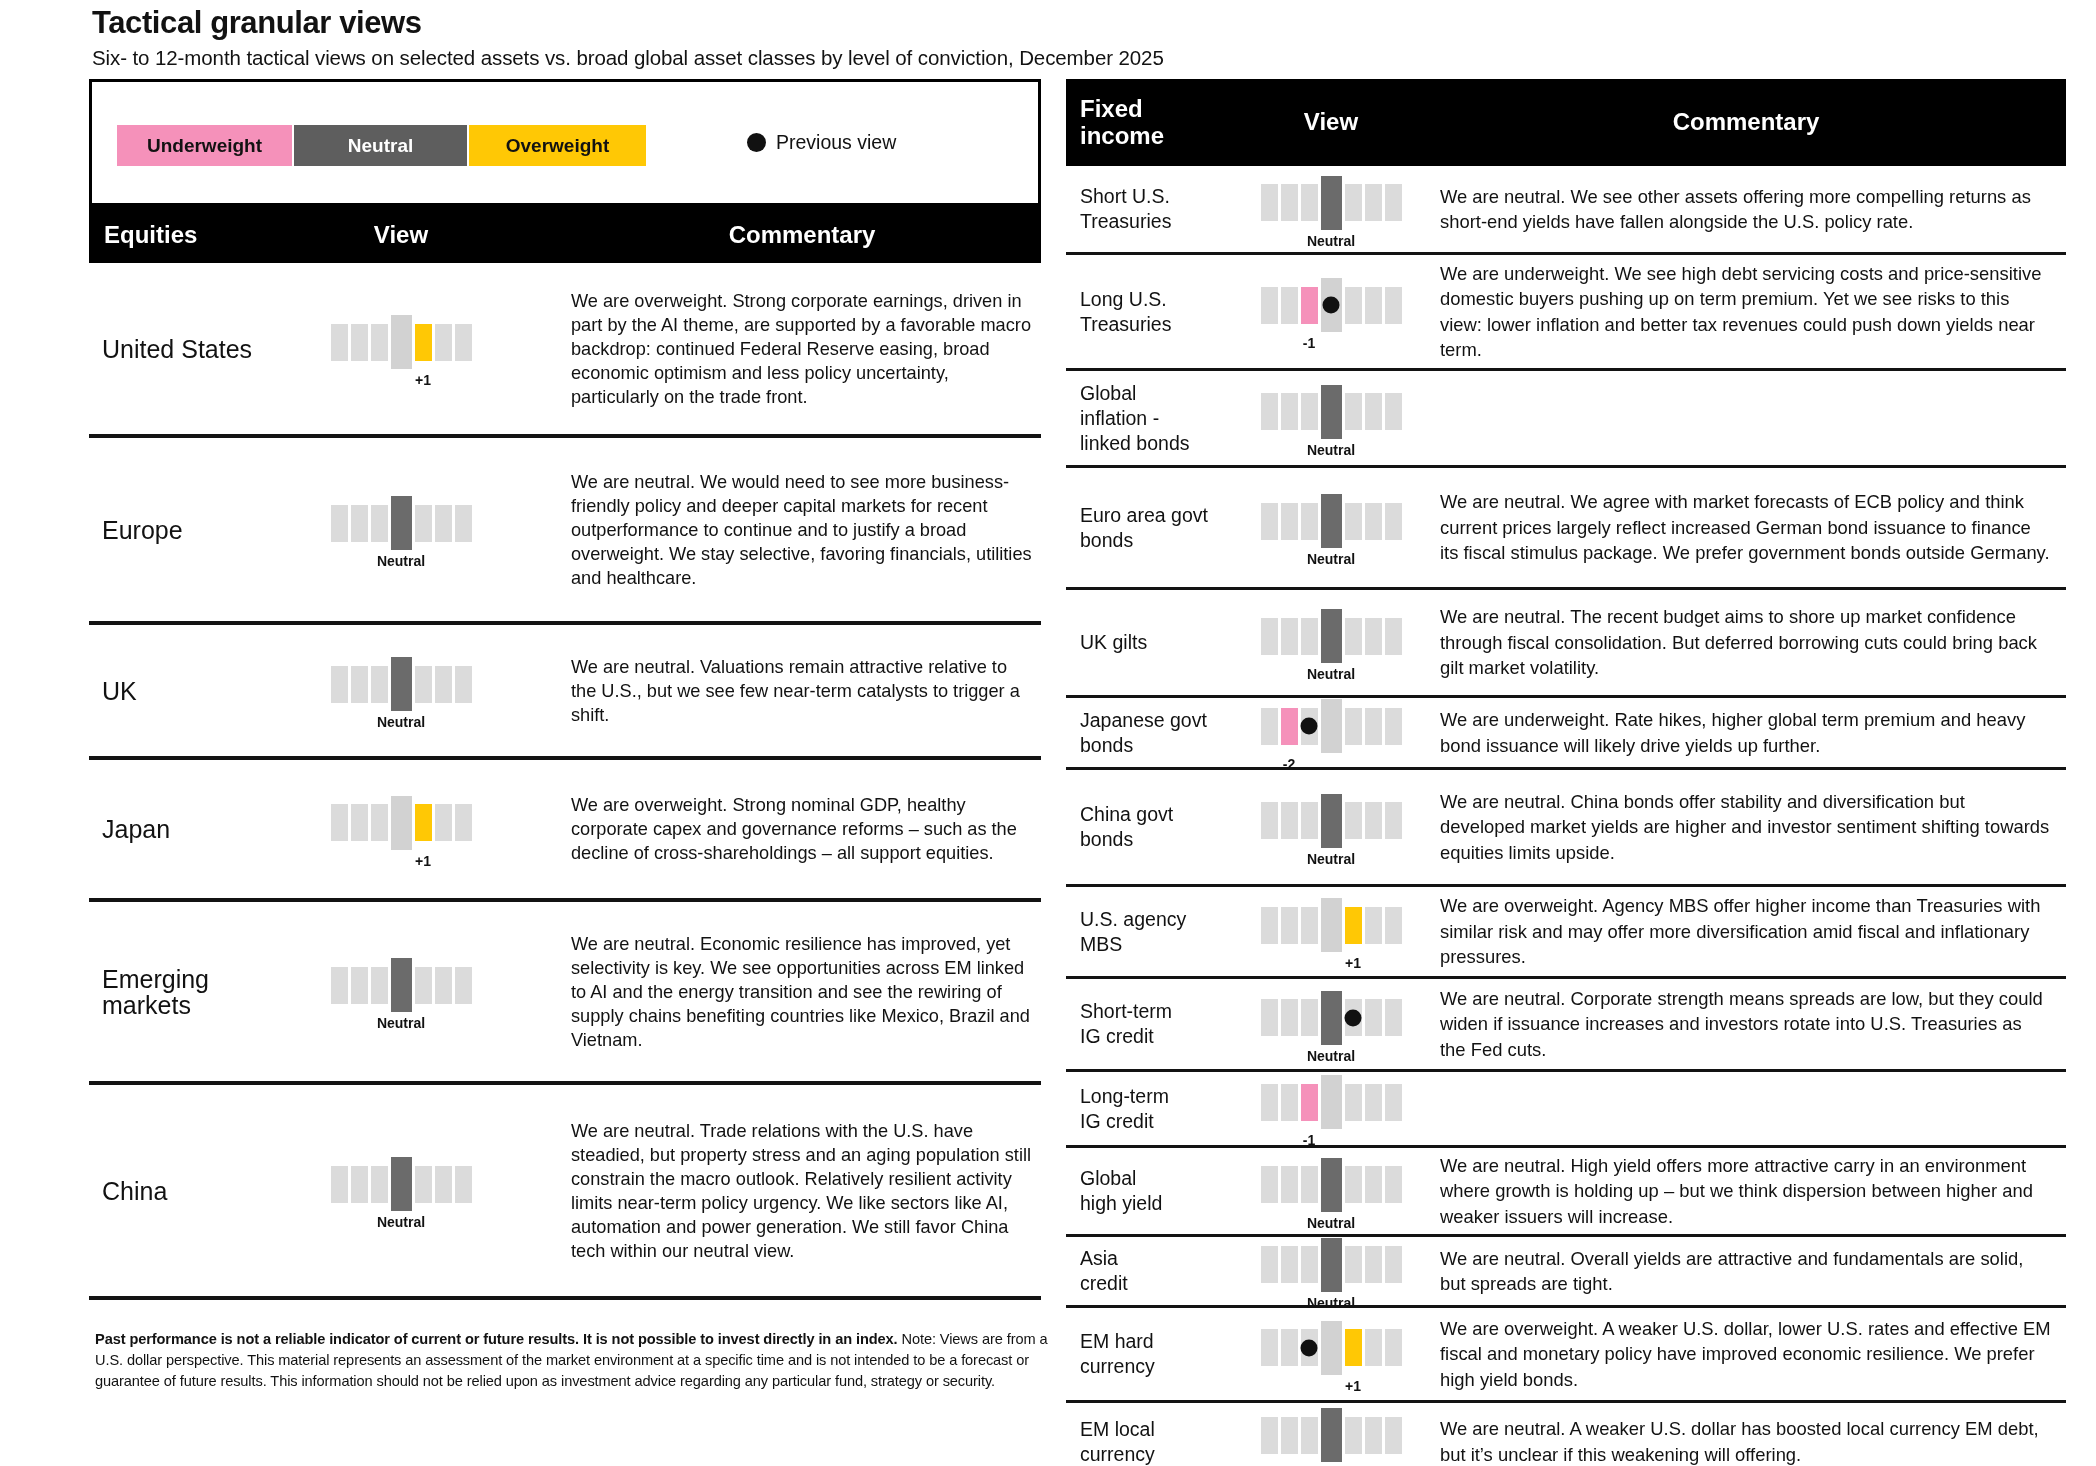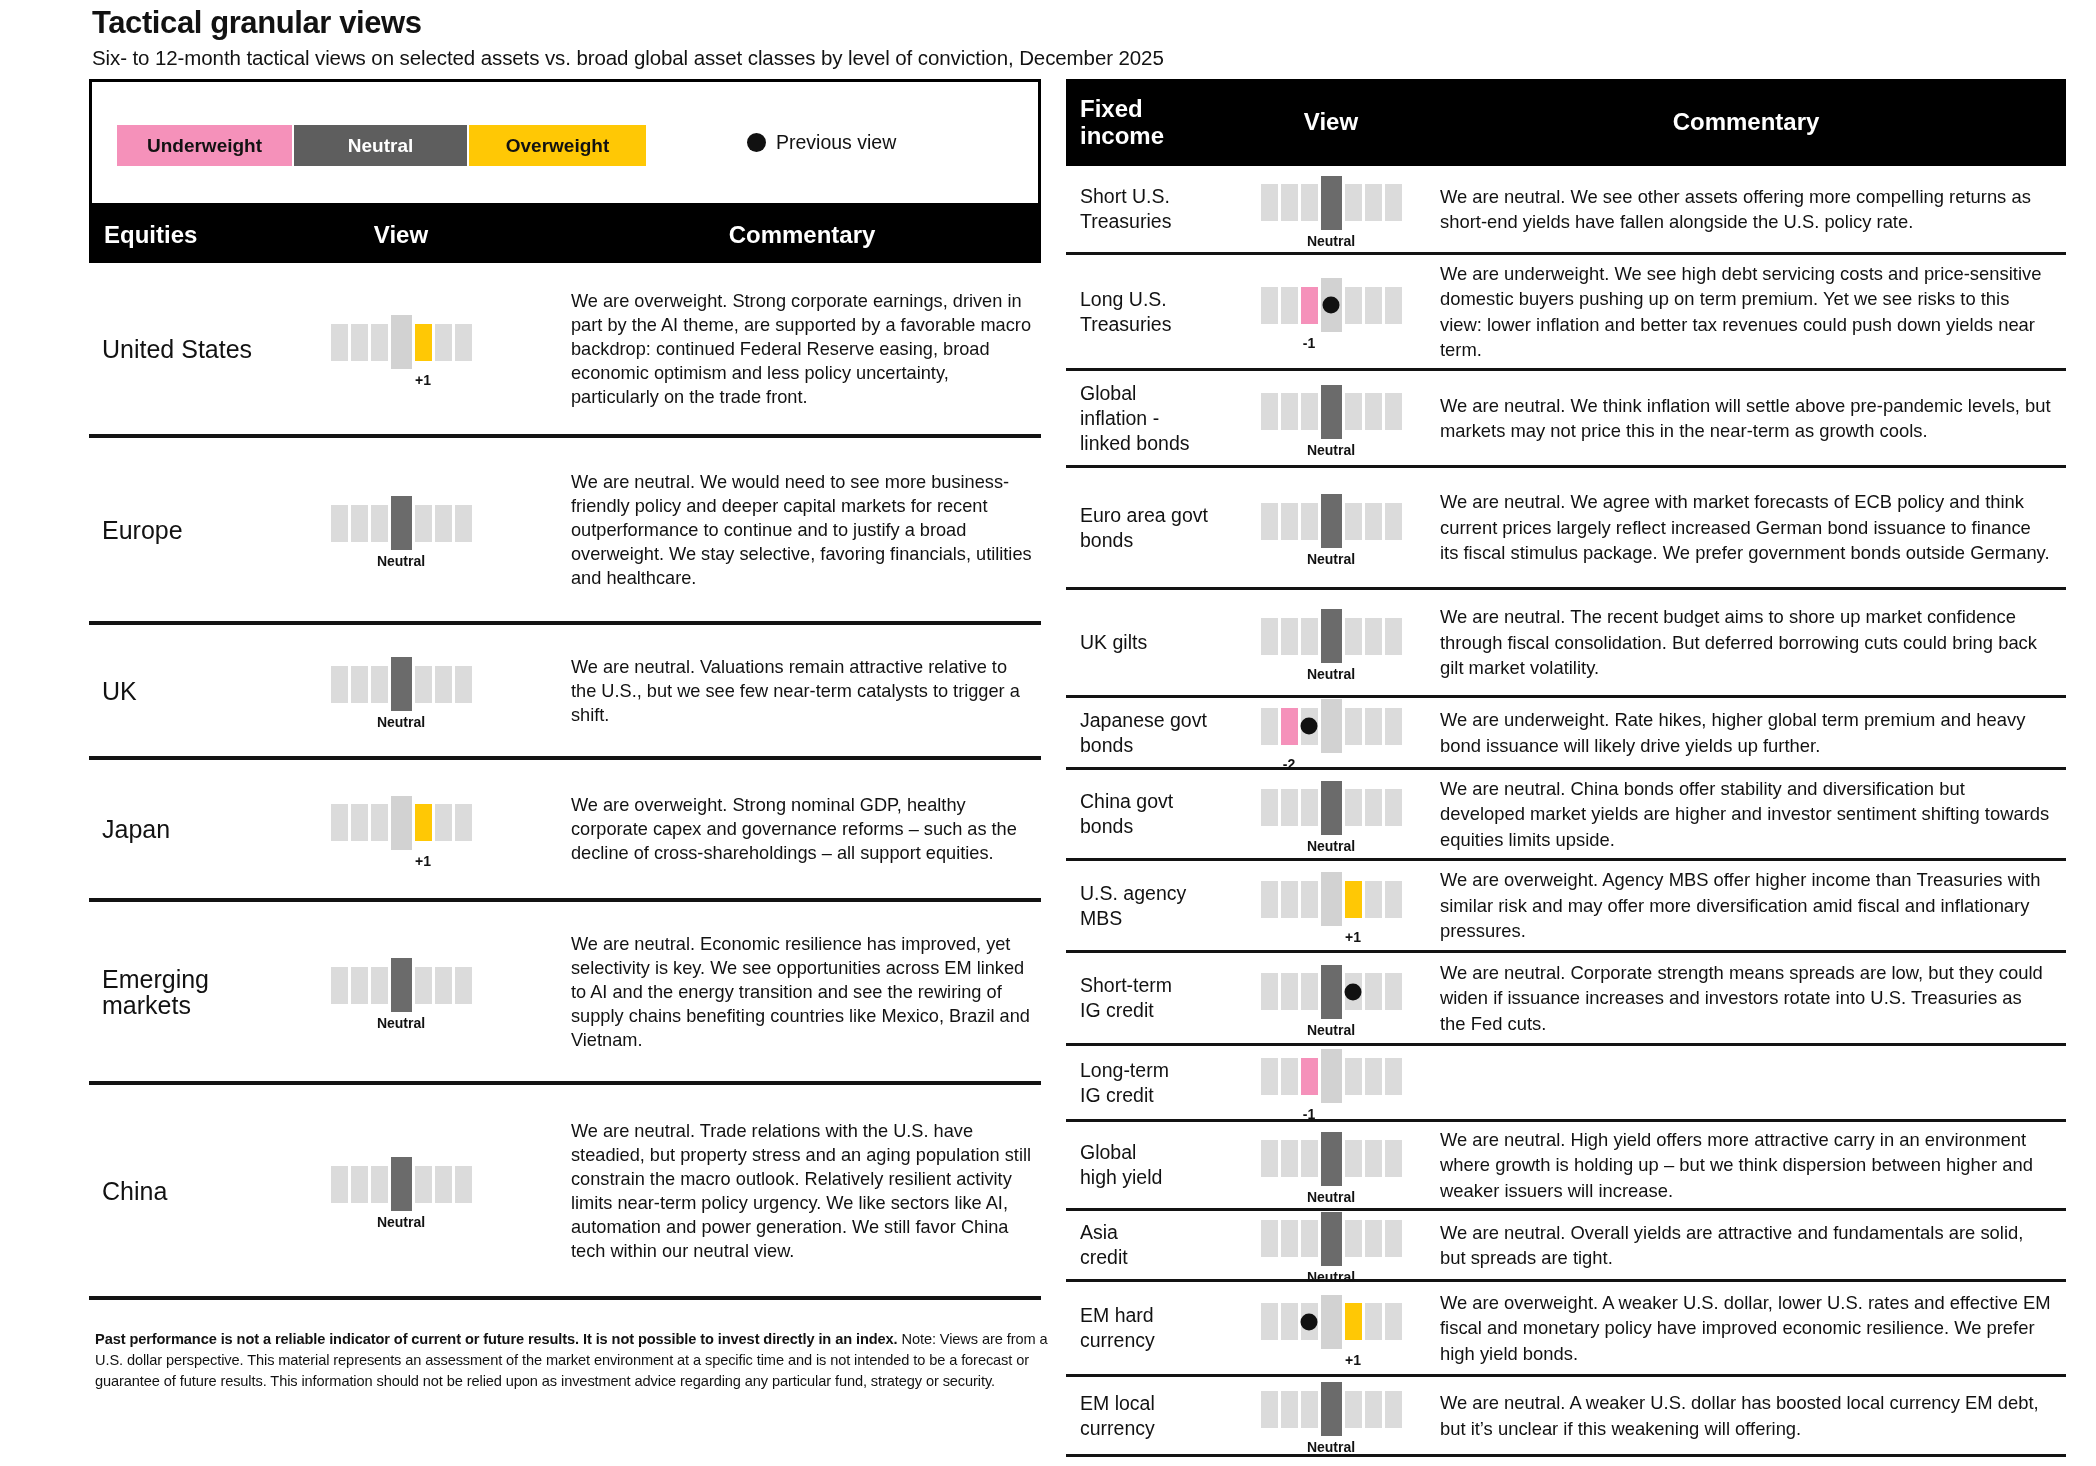--- a/index.html
+++ b/index.html
@@ -233,21 +233,20 @@
             <div class="vbar" style="background: rgb(219, 219, 219);"></div>
             <div class="vbar" style="background: rgb(219, 219, 219);"></div>
             <div class="vbar" style="background: rgb(219, 219, 219);"></div>
             <div class="vbar center" style="background: rgb(107, 107, 107);"></div>
             <div class="vbar" style="background: rgb(219, 219, 219);"></div>
             <div class="vbar" style="background: rgb(219, 219, 219);"></div>
             <div class="vbar" style="background: rgb(219, 219, 219);"></div>
             <div class="vlabel" style="left: 70.5px;">Neutral</div>
           </div>
         </div>
-        <div class="commentary">We are neutral. We think inflation will settle above pre-pandemic levels, but markets may not price this in the near-term as growth cools.</div>
       </div>
       <div class="trow" style="height: 122px;">
         <div class="asset">Euro area govt
 bonds</div>
         <div class="viewcol">
           <div class="vwrap">
             <div class="vbar" style="background: rgb(219, 219, 219);"></div>
             <div class="vbar" style="background: rgb(219, 219, 219);"></div>
             <div class="vbar" style="background: rgb(219, 219, 219);"></div>
             <div class="vbar center" style="background: rgb(107, 107, 107);"></div>
@@ -287,21 +286,21 @@
             </div>
             <div class="vbar center" style="background: rgb(210, 210, 210);"></div>
             <div class="vbar" style="background: rgb(219, 219, 219);"></div>
             <div class="vbar" style="background: rgb(219, 219, 219);"></div>
             <div class="vbar" style="background: rgb(219, 219, 219);"></div>
             <div class="vlabel" style="left: 28.5px;">-2</div>
           </div>
         </div>
         <div class="commentary">We are underweight. Rate hikes, higher global term premium and heavy bond issuance will likely drive yields up further.</div>
       </div>
-      <div class="trow" style="height: 91px;">
+      <div class="trow" style="height: 117px;">
         <div class="asset">China govt
 bonds</div>
         <div class="viewcol">
           <div class="vwrap">
             <div class="vbar" style="background: rgb(219, 219, 219);"></div>
             <div class="vbar" style="background: rgb(219, 219, 219);"></div>
             <div class="vbar" style="background: rgb(219, 219, 219);"></div>
             <div class="vbar center" style="background: rgb(107, 107, 107);"></div>
             <div class="vbar" style="background: rgb(219, 219, 219);"></div>
             <div class="vbar" style="background: rgb(219, 219, 219);"></div>

